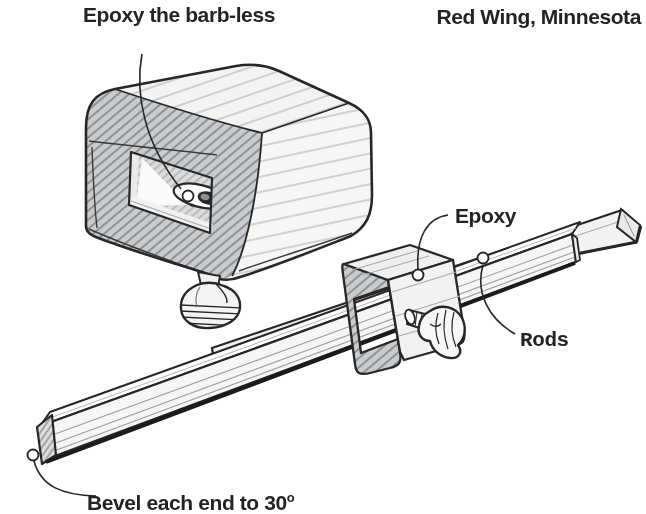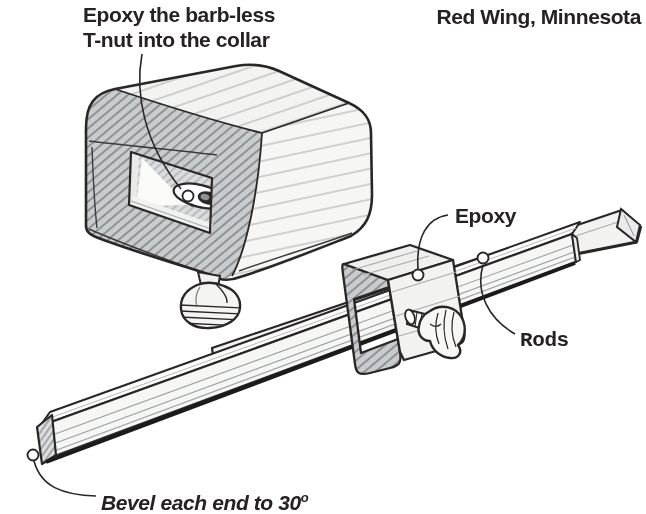--- a/index.html
+++ b/index.html
@@ -24,21 +24,21 @@
     font-weight:600;
     letter-spacing:-0.4px;
     line-height:25px;
     white-space:nowrap;
   }
   .callout .sup{font-size:0.62em;vertical-align:super;letter-spacing:0;}
   .epoxy{left:83px;top:2px;}
   .location{top:4px;right:5px;text-align:right;}
   .collar-label{left:455px;top:203px;}
   .rods-label{left:520px;top:328px;font-family:Liberation Mono, monospace;}
-  .bevel-label{left:101px;top:485px;font-style:italic;}
+  .bevel-label{left:87px;top:485px;}
 </style>
 </head>
 <body>
 
 <svg class="artwork" viewBox="0 0 646 514" aria-hidden="true">
   <defs>
     <pattern id="hatch" width="7" height="7" patternUnits="userSpaceOnUse" patternTransform="rotate(-40)">
       <rect width="7" height="7" fill="#c9ccce"></rect>
       <line x1="0" y1="1" x2="7" y2="1" stroke="#5d6266" stroke-width="1.1"></line>
     </pattern>
@@ -180,21 +180,20 @@
     <path d="M 483,265 C 475,293 489,319 515,334" stroke-width="1.6"></path>
     <path d="M 34,461 C 41,487 63,495 96,496" stroke-width="1.6"></path>
     <circle cx="418" cy="275" r="5.5" fill="#ffffff" stroke-width="1.9"></circle>
     <circle cx="483" cy="258" r="5.5" fill="#ffffff" stroke-width="1.9"></circle>
     <circle cx="33" cy="455" r="5.5" fill="#ffffff" stroke-width="1.9"></circle>
   </g>
 </svg>
 
 <div class="callout epoxy">
   <div>Epoxy the barb-less</div>
-  <div>T-nut into the collar</div>
 </div>
 
 <div class="callout location">Red Wing, Minnesota</div>
 
 <div class="callout collar-label">Epoxy</div>
 
 <div class="callout rods-label">Rods</div>
 
 <div class="callout bevel-label"><span>Bevel each end to 30</span><span class="sup">o</span></div>
 

